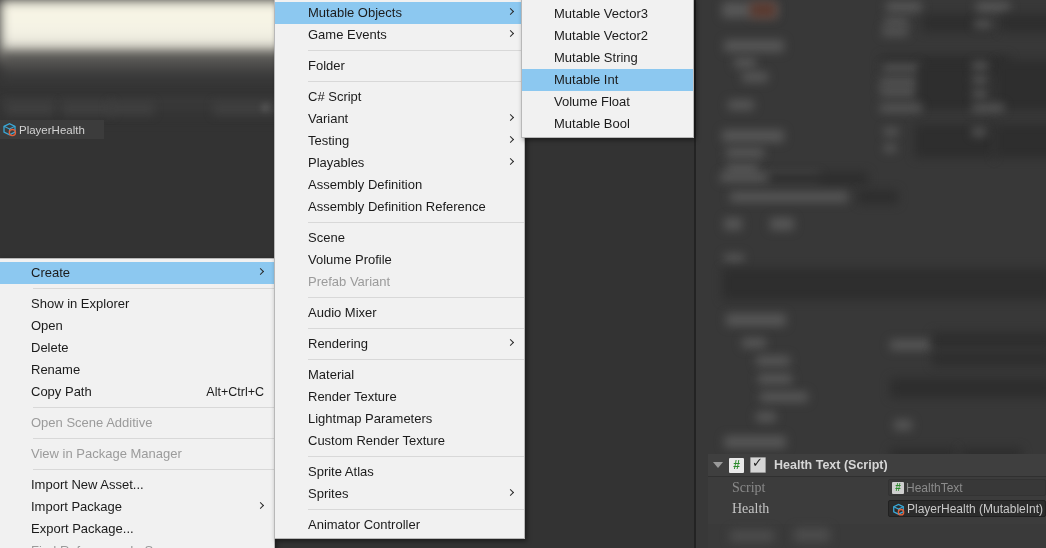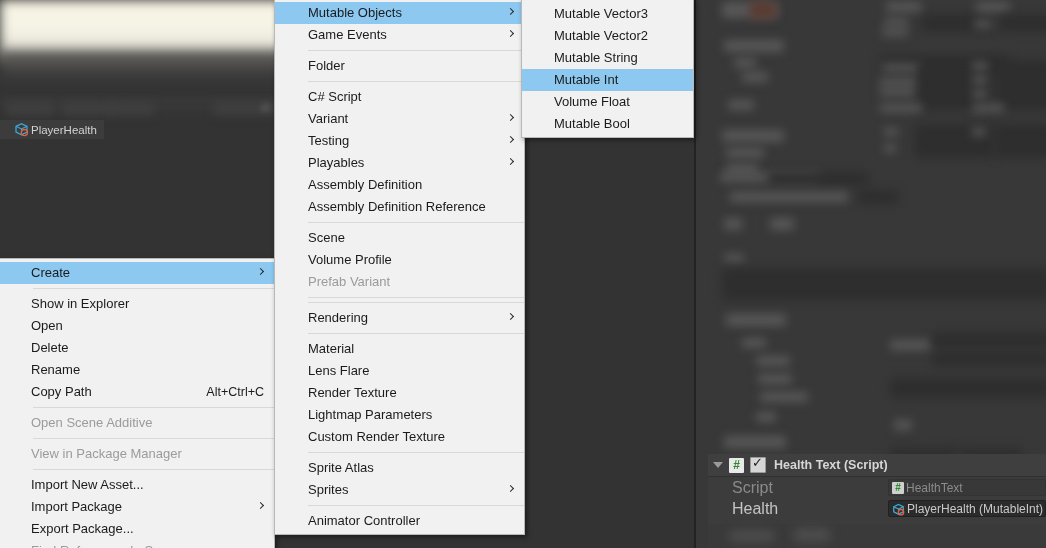--- a/index.html
+++ b/index.html
@@ -59,21 +59,21 @@
     filter: blur(3.2px);
   }
 
   .asset-chip {
     position: absolute;
     left: 0; top: 120px;
     width: 104px; height: 19px;
     background: #3c3c3c;
     display: flex;
     align-items: center;
-    padding-left: 14px;
+    padding-left: 2px;
     box-sizing: border-box;
   }
   .asset-chip .label {
     color: #d2d2d2;
     font-size: 11.5px;
     margin-left: 2px;
     white-space: nowrap;
   }
   .so-icon {
     width: 15px; height: 15px;
@@ -255,23 +255,24 @@
   }
   .insp-row {
     display: flex;
     align-items: center;
     height: 21px;
     padding-left: 24px;
     box-sizing: border-box;
   }
   .insp-label {
     width: 156px;
-    font-size: 16px;
+    font-size: 14px;
     color: #c4c4c4;
     flex: 0 0 auto;
+    font-family: Liberation Serif, serif;
   }
   .insp-label.dim { color: #8a8a8a; }
   .insp-field {
     flex: 1 1 auto;
     height: 17px;
     background: #2b2b2b;
     border: 1px solid #212121;
     border-radius: 2px;
     display: flex;
     align-items: center;
@@ -520,31 +521,31 @@
       <div class="menu-item">
         <span class="mi-label">Scene</span>
       </div>
       <div class="menu-item">
         <span class="mi-label">Volume Profile</span>
       </div>
       <div class="menu-item disabled">
         <span class="mi-label">Prefab Variant</span>
       </div>
       <div class="separator"></div>
+      <div class="menu-item">
+        <span class="mi-label">Audio Mixer</span>
+      </div>
       <div class="separator"></div>
       <div class="menu-item">
         <span class="mi-label">Rendering</span>
         <span class="arrow"></span>
       </div>
       <div class="separator"></div>
       <div class="menu-item">
         <span class="mi-label">Material</span>
-      </div>
-      <div class="menu-item">
-        <span class="mi-label">Lens Flare</span>
       </div>
       <div class="menu-item">
         <span class="mi-label">Render Texture</span>
       </div>
       <div class="menu-item">
         <span class="mi-label">Lightmap Parameters</span>
       </div>
       <div class="menu-item">
         <span class="mi-label">Custom Render Texture</span>
       </div>

